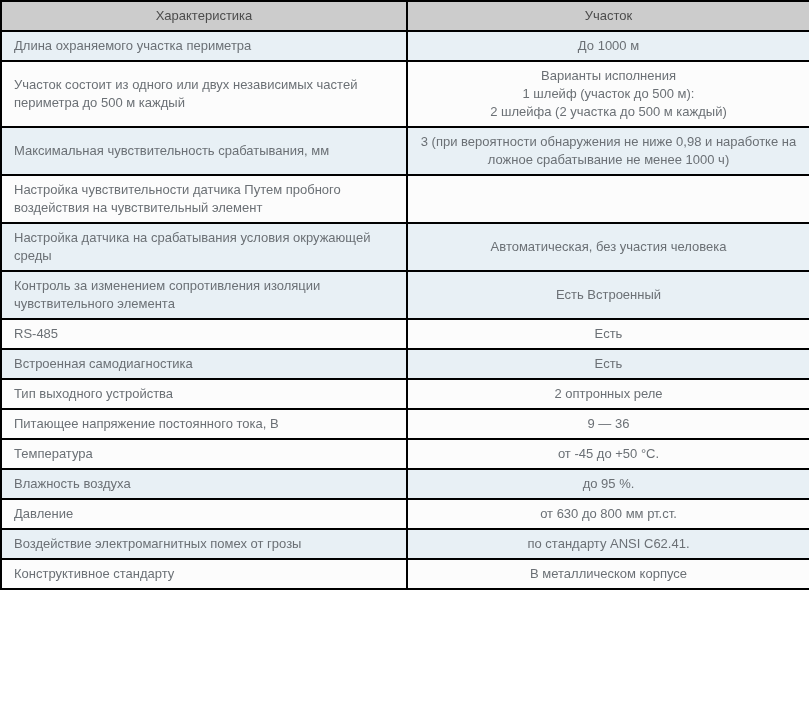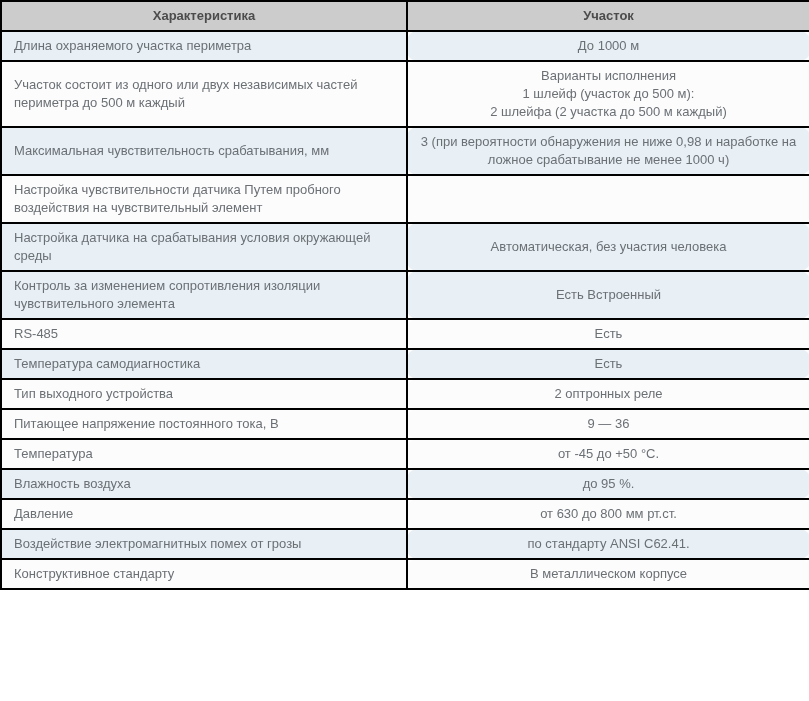--- a/index.html
+++ b/index.html
@@ -27,40 +27,39 @@
     font-family: "Liberation Sans", "DejaVu Sans", sans-serif;
     font-size: 13px;
     line-height: 18px;
     color: var(--body-text);
   }
   table.specs col.c-char  { width: 406px; }
   table.specs col.c-value { width: 403px; }
   table.specs th {
     background: var(--header-bg);
     color: var(--header-text);
-    font-weight: bold;
+    font-weight: normal;
     text-align: center;
     border: 2px solid var(--border-color);
     padding: 5px 8px;
     height: 18px;
   }
   table.specs td {
     border: 2px solid var(--border-color);
     padding: 5px 12px;
     vertical-align: middle;
   }
   td.char-cell {
     text-align: left;
     padding-left: 13px;
     margin-left: 15px;
   }
   td.value-cell {
     text-align: center;
     white-space: pre-line;
-    border-radius: 10px;
   }
   tr.odd td  { background: var(--row-odd-bg); }
   tr.even td { background: var(--row-even-bg); }
 </style>
 </head>
 <body>
 
 <div class="page">
   <table class="specs">
     <colgroup>
@@ -98,21 +97,21 @@
         </tr>
         <tr class="odd">
           <td class="char-cell">Контроль за изменением сопротивления изоляции чувствительного элемента</td>
           <td class="value-cell">Есть Встроенный</td>
         </tr>
         <tr class="even">
           <td class="char-cell">RS-485</td>
           <td class="value-cell">Есть</td>
         </tr>
         <tr class="odd">
-          <td class="char-cell">Температура самодиагностика</td>
+          <td class="char-cell">Встроенная самодиагностика</td>
           <td class="value-cell">Есть</td>
         </tr>
         <tr class="even">
           <td class="char-cell">Тип выходного устройства</td>
           <td class="value-cell">2 оптронных реле</td>
         </tr>
         <tr class="even">
           <td class="char-cell">Питающее напряжение постоянного тока, В</td>
           <td class="value-cell">9 — 36</td>
         </tr>

